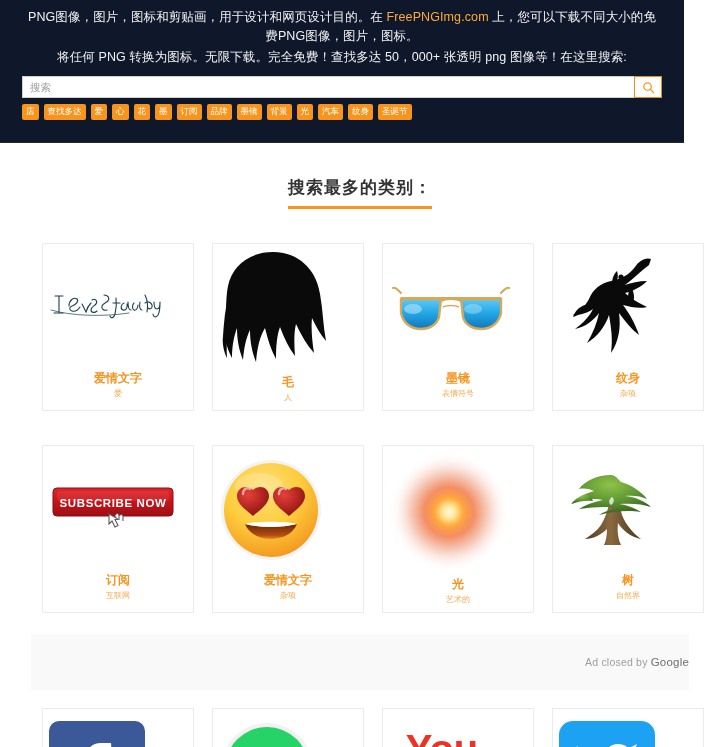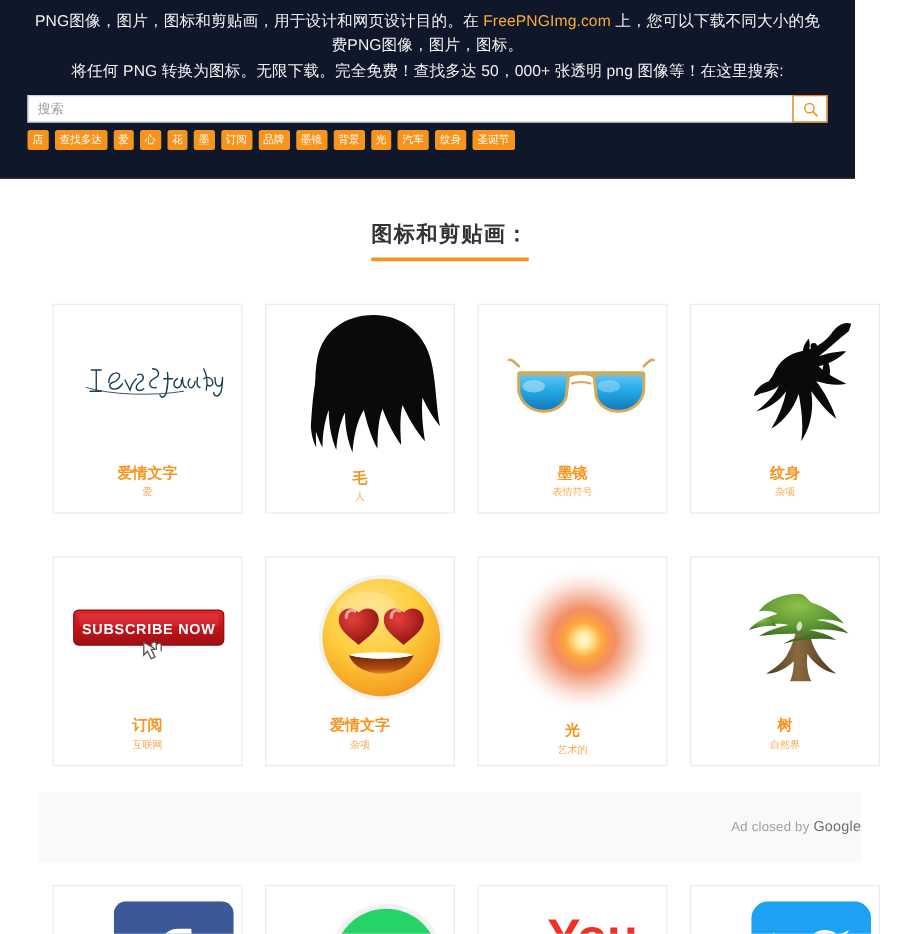--- a/index.html
+++ b/index.html
@@ -129,21 +129,21 @@
     justify-content: flex-start;
     cursor: pointer;
     text-decoration: none;
     overflow: hidden;
   }
   .card-thumb {
     flex: 1 1 auto;
     width: 100%;
     display: flex;
     align-items: center;
-    justify-content: flex-end;
+    justify-content: flex-start;
     padding: 6px;
   }
   .card-title {
     font-size: 12px;
     font-weight: bold;
     color: #f7941e;
     text-align: center;
     line-height: 1;
     margin-bottom: 6px;
   }
@@ -211,21 +211,21 @@
     <a class="tag" href="#">墨镜</a>
     <a class="tag" href="#">背景</a>
     <a class="tag" href="#">光</a>
     <a class="tag" href="#">汽车</a>
     <a class="tag" href="#">纹身</a>
     <a class="tag" href="#">圣诞节</a>
   </div>
 </div>
 
 <div class="section-head">
-  <h2 class="section-title">图标和剪贴画：</h2>
+  <h2 class="section-title">搜索最多的类别：</h2>
 </div>
 
 <div class="grid">
 
   <a class="card" href="#">
     <div class="card-thumb">
       <span>
         <svg class="thumb-svg" width="120" height="52" viewBox="0 0 120 52" xmlns="http://www.w3.org/2000/svg">
           <g fill="none" stroke="#1c3f50" stroke-width="1.1" stroke-linecap="round">
             <path d="M6 14 h8 M10 14 v16 M5 31 h9"></path>

